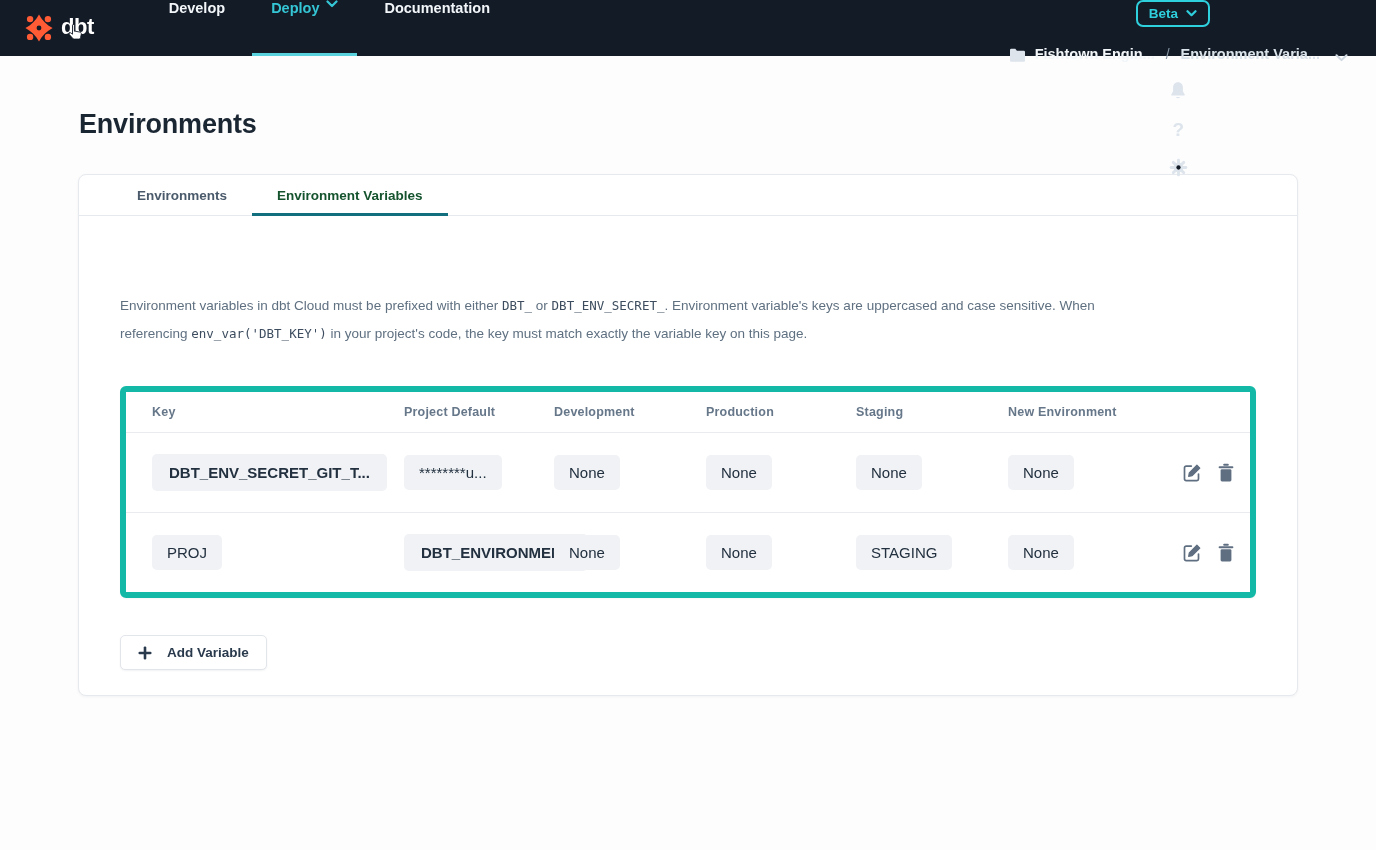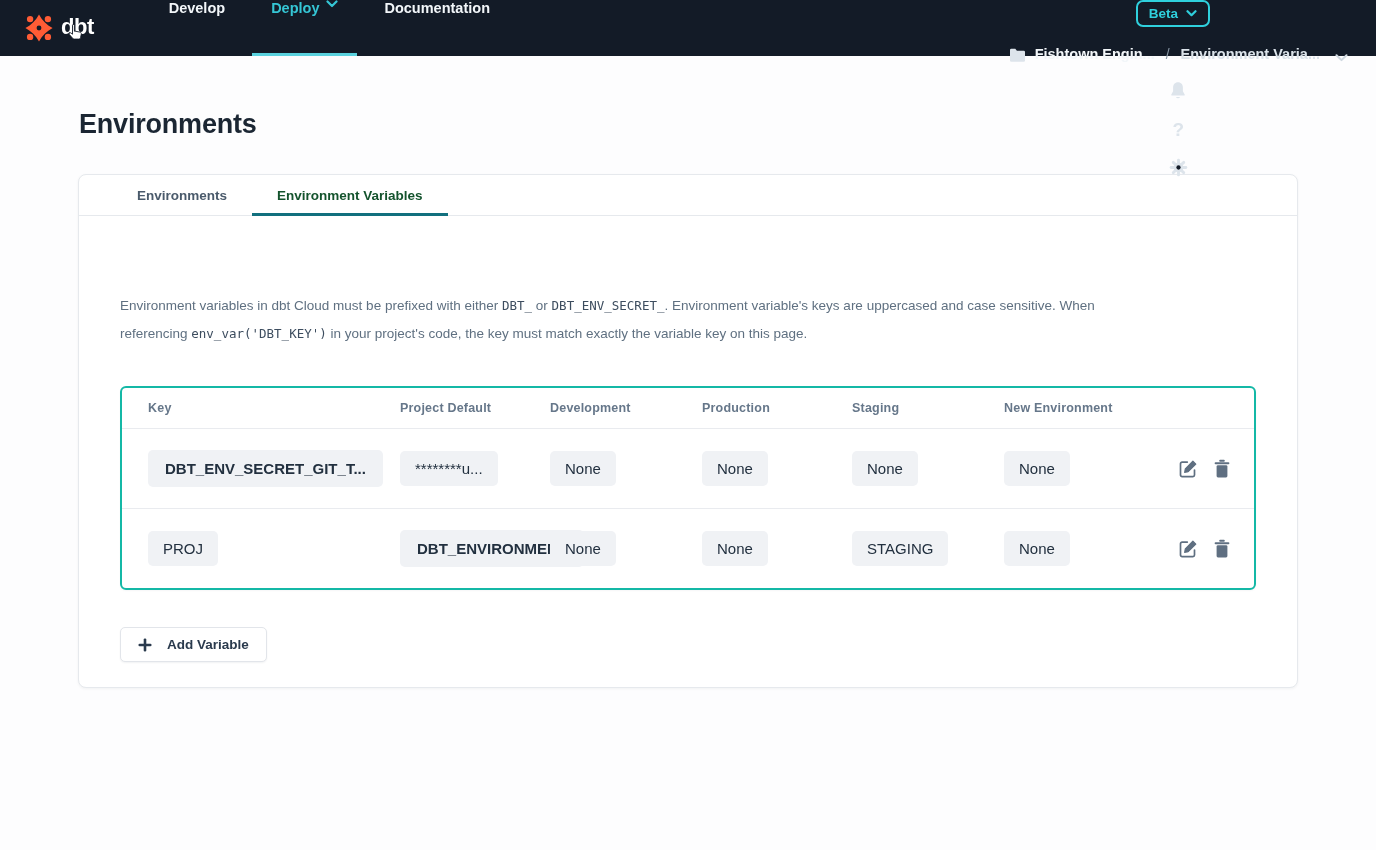--- a/index.html
+++ b/index.html
@@ -91,21 +91,21 @@
     font-size: 13.5px; line-height: 28px; color: #5f7081;
   }
   .description code {
     font-family: "DejaVu Sans Mono", monospace;
     font-size: 12.5px; color: #3d4d5f;
   }
 
   
   .var-table {
     margin-top: 38px;
-    border: 2px solid #14b8a6;
+    border: 6px solid #14b8a6;
     border-radius: 6px;
     box-shadow: 0 1px 2px rgba(20,30,45,0.04);
     overflow: hidden;
   }
   .t-row {
     display: grid;
     grid-template-columns: 278px 150px 152px 150px 152px 174px 1fr;
     align-items: center;
   }
   .t-head { height: 40px; }

